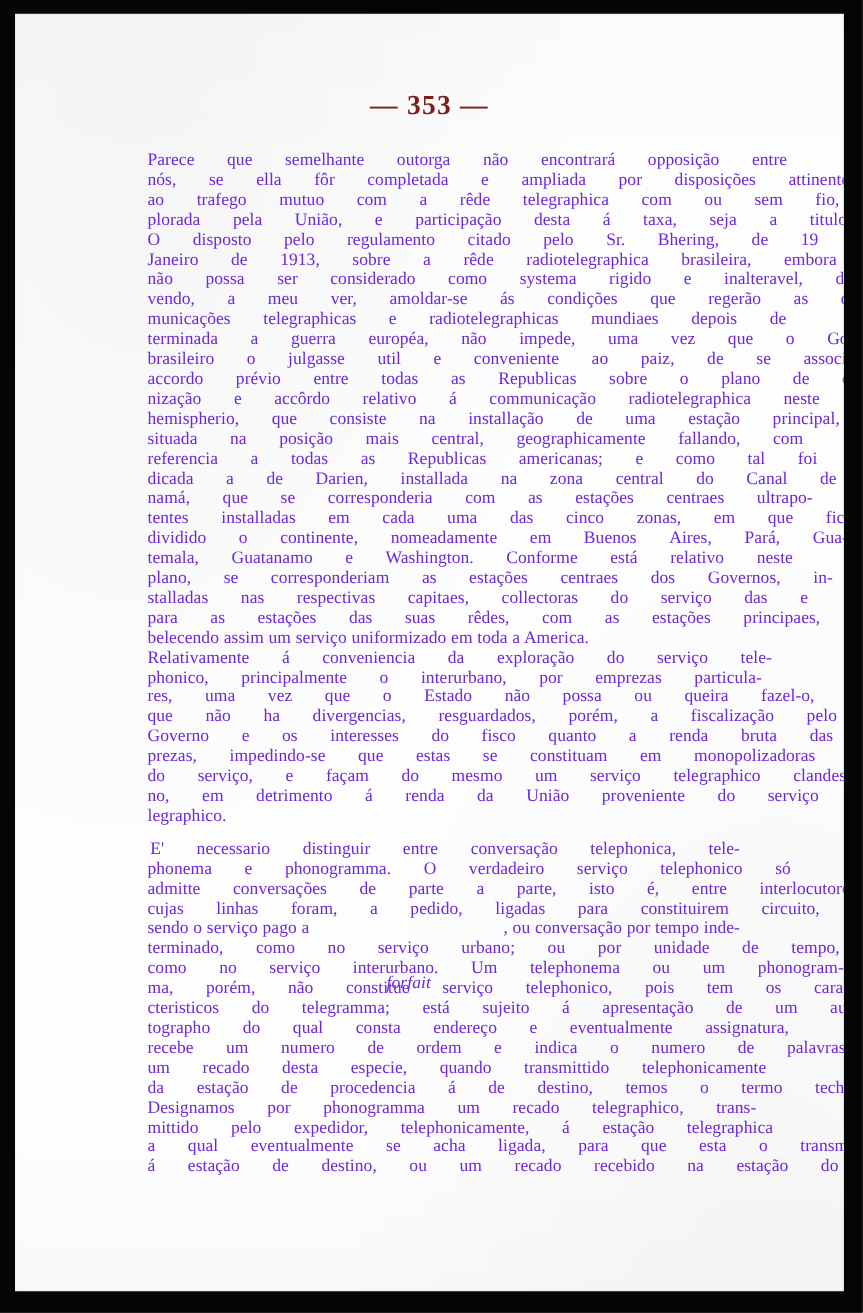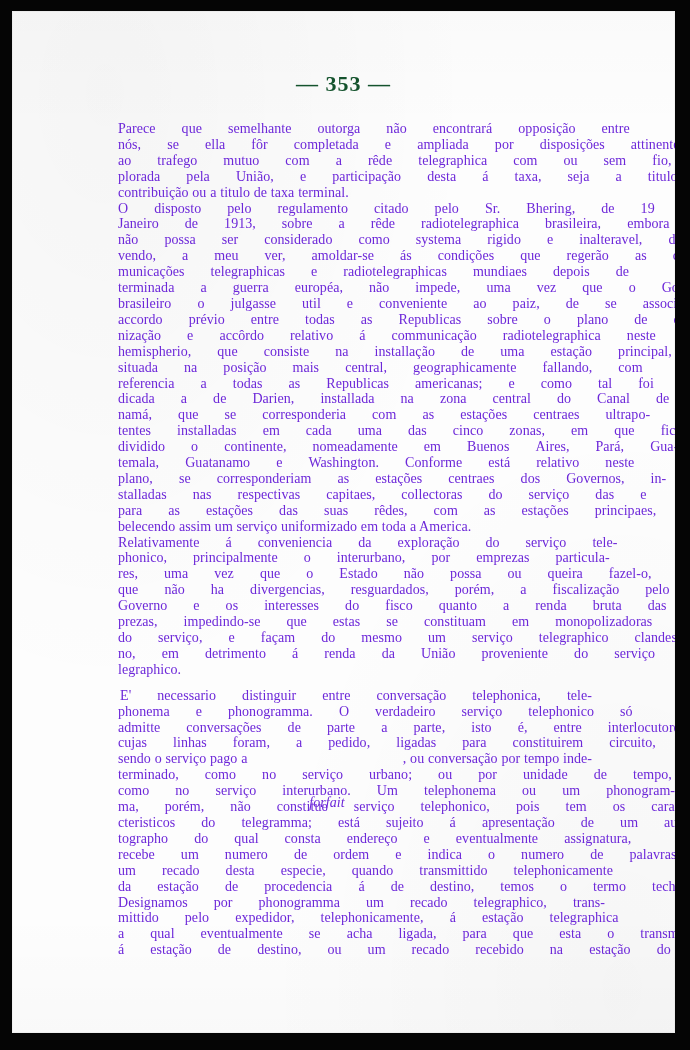--- a/index.html
+++ b/index.html
@@ -48,21 +48,21 @@
   
   #folio {
     position: absolute;
     left: 0;
     right: 0;
     top: 60px;
     text-align: center;
     font-size: 22px;
     font-weight: 700;
     letter-spacing: 1px;
-    color: #14532d;
+    color: #7f1d1d;
     font-family: "Liberation Serif", "DejaVu Serif", serif;
   }
 
   
   #text-column {
     position: absolute;
     left: 80px;
     top: 110px;
     width: 500px;
     color: #6d28d9;
@@ -163,21 +163,20 @@
             <span>e</span>
             <span>participação</span>
             <span>desta</span>
             <span>á</span>
             <span>taxa,</span>
             <span>seja</span>
             <span>a</span>
             <span>titulo</span>
             <span>de</span>
           </span>
-        <span class="ln">contribuição ou a titulo de taxa terminal.</span>
       </p>
 
       <p class="para">
         <span class="ln j">
             <span class="indent"></span>
             <span>O</span>
             <span>disposto</span>
             <span>pelo</span>
             <span>regulamento</span>
             <span>citado</span>

